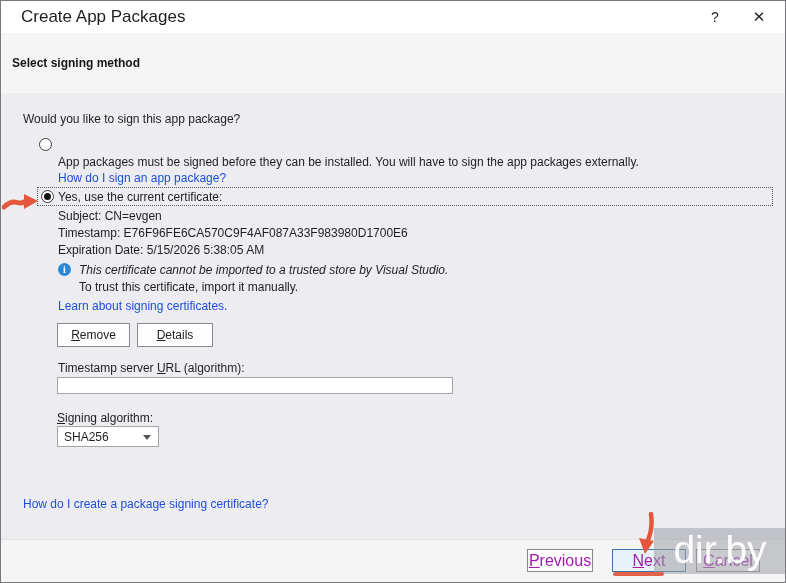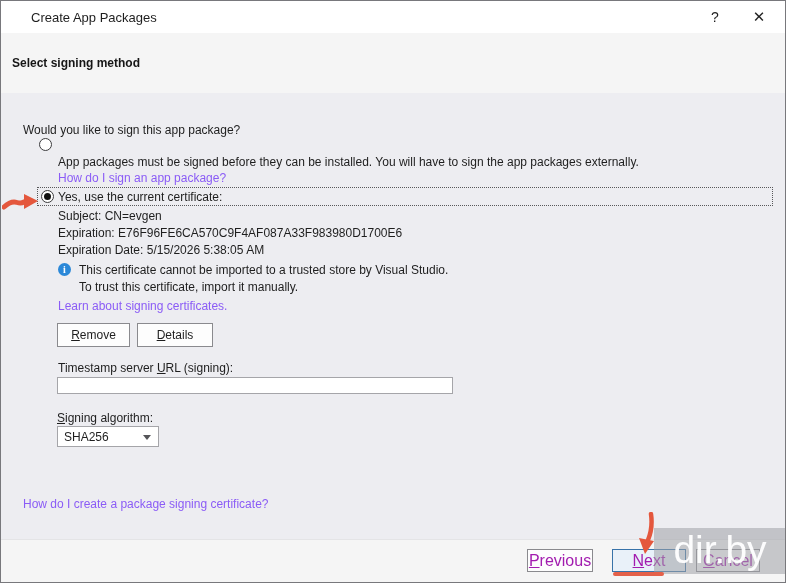--- a/index.html
+++ b/index.html
@@ -17,21 +17,21 @@
     background: #ededf1;
     border: 1px solid #78787c;
     overflow: hidden;
   }
   
   .titlebar {
     position: absolute; left: 0; top: 0; width: 100%; height: 32px;
     background: #ffffff;
     display: flex; align-items: center;
   }
-  .titlebar .title { margin-left: 30px; font-size: 13px; color: #1e1e1e; }
+  .titlebar .title { margin-left: 20px; font-size: 17px; color: #1e1e1e; }
   .tb-btn {
     position: absolute; top: 0; width: 40px; height: 32px;
     background: transparent; border: none;
     font-family: "Liberation Sans", sans-serif;
     font-size: 14px; color: #1e1e1e; text-align: center; line-height: 32px;
     cursor: default;
   }
   .tb-help  { right: 50px; }
   .tb-close { right: 6px; font-size: 15px; }
   
@@ -39,21 +39,21 @@
     position: absolute; left: 0; top: 32px; width: 100%; height: 60px;
     background: #f5f5f5;
     display: flex; align-items: center;
   }
   .headerband h1 {
     margin-left: 11px;
     font-size: 12px; font-weight: 700; color: #161616;
   }
   
   .abs { position: absolute; white-space: nowrap; }
-  .link { color: #8b5cf6; cursor: pointer; }
+  .link { color: #1d4ed8; cursor: pointer; }
   
   .radio {
     position: absolute;
     width: 13px; height: 13px; border-radius: 50%;
     background: #ffffff; border: 1px solid #3c3c3e;
   }
   .radio .dot {
     position: absolute; left: 2px; top: 2px;
     width: 7px; height: 7px; border-radius: 50%;
     background: #111111;
@@ -141,46 +141,46 @@
   <div class="titlebar">
     <span class="title">Create App Packages</span>
     <button class="tb-btn tb-help">?</button>
     <button class="tb-btn tb-close">✕</button>
   </div>
 
   <div class="headerband">
     <h1>Select signing method</h1>
   </div>
 
-  <div class="abs" style="left:22px; top:111px;margin-top:11px;">Would you like to sign this app package?</div>
+  <div class="abs" style="left:22px; top:111px;">Would you like to sign this app package?</div>
 
   <span class="radio" style="left:38px; top:137px;"></span>
   <div class="abs" style="left:57px; top:154px;">App packages must be signed before they can be installed. You will have to sign the app packages externally.</div>
   <div class="abs link" style="left:57px; top:170px;">How do I sign an app package?</div>
 
   <div class="focus-row"></div>
   <span class="radio" style="left:40px; top:189px;">
       <span class="dot"></span>
     </span>
   <div class="abs" style="left:57px; top:189px;">Yes, use the current certificate:</div>
 
   <div class="abs" style="left:57px; top:208px;">Subject: CN=evgen</div>
-  <div class="abs" style="left:57px; top:225px;">Expiration: E76F96FE6CA570C9F4AF087A33F983980D1700E6</div>
+  <div class="abs" style="left:57px; top:225px;">Timestamp: E76F96FE6CA570C9F4AF087A33F983980D1700E6</div>
   <div class="abs" style="left:57px; top:242px;">Expiration Date: 5/15/2026 5:38:05 AM</div>
 
   <span class="info-icon">i</span>
-  <div class="abs" style="left:78px; top:262px;">This certificate cannot be imported to a trusted store by Visual Studio.</div>
+  <div class="abs" style="left:78px; top:262px;font-style:italic;">This certificate cannot be imported to a trusted store by Visual Studio.</div>
   <div class="abs" style="left:78px; top:279px;">To trust this certificate, import it manually.</div>
 
   <div class="abs link" style="left:57px; top:298px;">Learn about signing certificates.</div>
 
   <button class="btn btn-remove"><u>R</u><span>emove</span></button>
   <button class="btn btn-details"><u>D</u><span>etails</span></button>
 
-  <label class="abs" style="left:57px; top:360px;"><span>Timestamp server </span><u>U</u><span>RL (signing):</span></label>
+  <label class="abs" style="left:57px; top:360px;"><span>Timestamp server </span><u>U</u><span>RL (algorithm):</span></label>
   <input class="ts-input" type="text" value="" style="">
 
   <label class="abs" style="left:56px; top:410px;"><u>S</u><span>igning algorithm:</span></label>
   <div class="select">
     <span>SHA256</span>
     <span class="caret"></span>
   </div>
 
   <div class="abs link" style="left:22px; top:496px;">How do I create a package signing certificate?</div>
 

